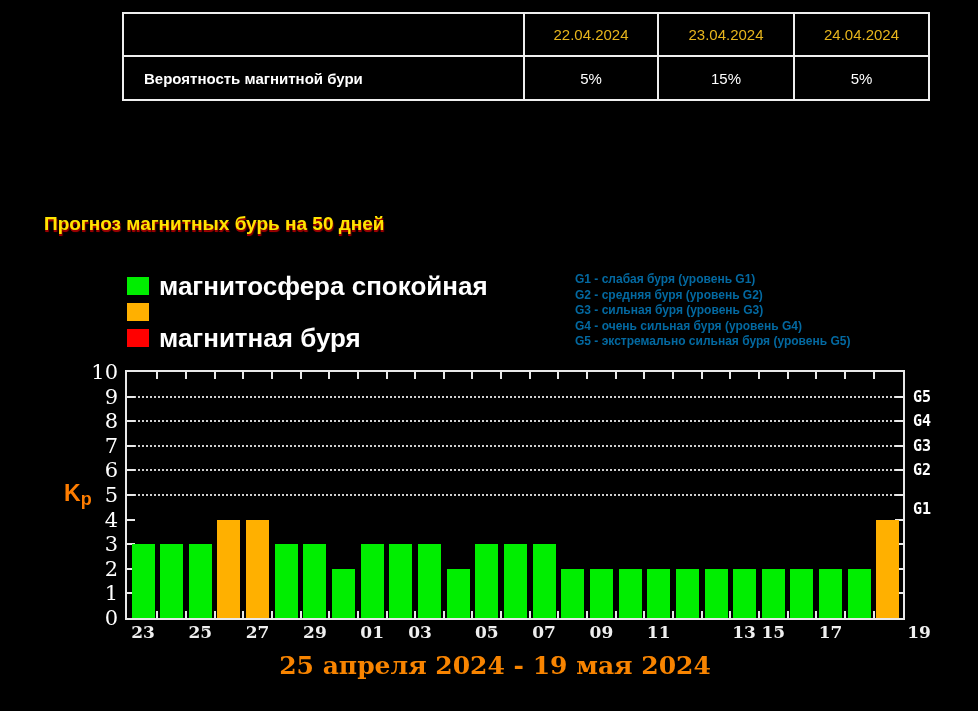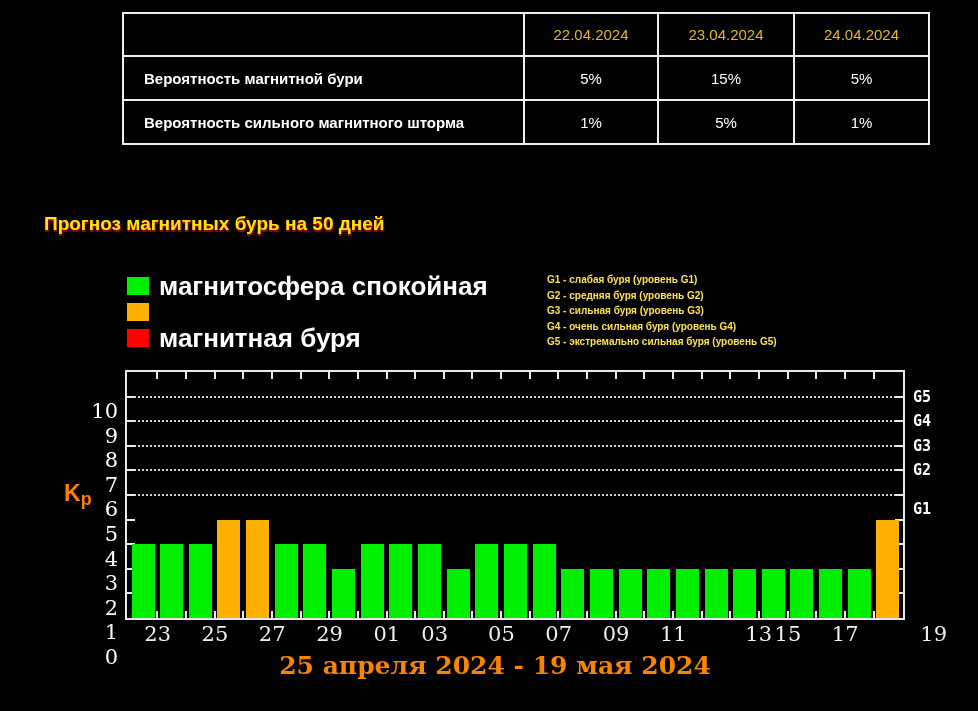--- a/index.html
+++ b/index.html
@@ -29,41 +29,41 @@
     text-shadow:0 2px 0 #9b0000,1px 2px 1px #7e0000;
     white-space:nowrap;
   }
   
   .legend{position:absolute;left:127px;top:273px;}
   .legend-row{display:flex;align-items:center;height:26px;}
   .legend-swatch{width:22px;height:18px;margin-right:10px;flex:none;}
   .legend-label{font-size:26px;font-weight:bold;color:#fff;white-space:nowrap;}
   
   .g-levels{position:absolute;left:547px;top:272px;}
-  .g-line{font-size:10px;font-weight:bold;color:#fde047;line-height:15.5px;white-space:nowrap;}
+  .g-line{font-size:12px;font-weight:bold;color:#0369a1;line-height:15.5px;white-space:nowrap;margin-left:28px;}
   
   .plot{
     position:absolute;left:125px;top:370px;width:780px;height:250px;
     border:2px solid #e9e9e9;box-sizing:border-box;background:#000;
   }
   .gridline{position:absolute;left:3px;right:3px;height:0;border-top:2px dotted #cfcfcf;}
   .kp-bar{position:absolute;bottom:0;width:23px;}
   .tick{position:absolute;background:#e9e9e9;}
   .y-label{
     position:absolute;left:58px;width:60px;text-align:right;
-    font-family:"DejaVu Serif", serif;font-size:21px;color:#fff;line-height:26px;margin-top:39px;
+    font-family:"DejaVu Serif", serif;font-size:21px;color:#fff;line-height:26px;
   }
   .kp-axis-title{
     position:absolute;left:64px;top:480px;color:#ff7d00;
     font-size:23px;font-weight:bold;white-space:nowrap;
   }
   .kp-axis-title .sub{font-size:18px;position:relative;top:4px;}
   .x-label{
-    position:absolute;width:56px;text-align:right;top:622px;
-    font-family:"DejaVu Serif", serif;font-size:21px;font-weight:normal;color:#efefef;
+    position:absolute;width:56px;text-align:center;top:622px;
+    font-family:"DejaVu Serif", serif;font-size:17px;font-weight:bold;color:#efefef;
   }
   .g-axis-label{
     position:absolute;left:913px;font-size:15px;font-weight:bold;color:#fff;
     font-family:"DejaVu Sans Mono", monospace;
   }
   .chart-caption{
     position:absolute;left:125px;top:651px;width:740px;text-align:center;
     font-family:"DejaVu Serif", serif;font-size:25px;font-weight:bold;color:#f88400;
     white-space:nowrap;
   }
@@ -77,26 +77,20 @@
     <td class="c0"></td>
     <td class="c1">22.04.2024</td>
     <td class="c2">23.04.2024</td>
     <td class="c3">24.04.2024</td>
   </tr>
   <tr class="row">
     <td class="c0">Вероятность магнитной бури</td>
     <td class="c1">5%</td>
     <td class="c2">15%</td>
     <td class="c3">5%</td>
-  </tr>
-  <tr class="row">
-    <td class="c0">Вероятность сильного магнитного шторма</td>
-    <td class="c1">1%</td>
-    <td class="c2">5%</td>
-    <td class="c3">1%</td>
   </tr>
 </tbody>
   </table>
 
 <div class="section-title" style="color: rgb(255, 229, 0);">Прогноз магнитных бурь на 50 дней</div>
 
 <div class="legend">
   <div class="legend-row">
     <span class="legend-swatch" style="background: rgb(0, 238, 0);"></span>
     <span class="legend-label">магнитосфера спокойная</span>

